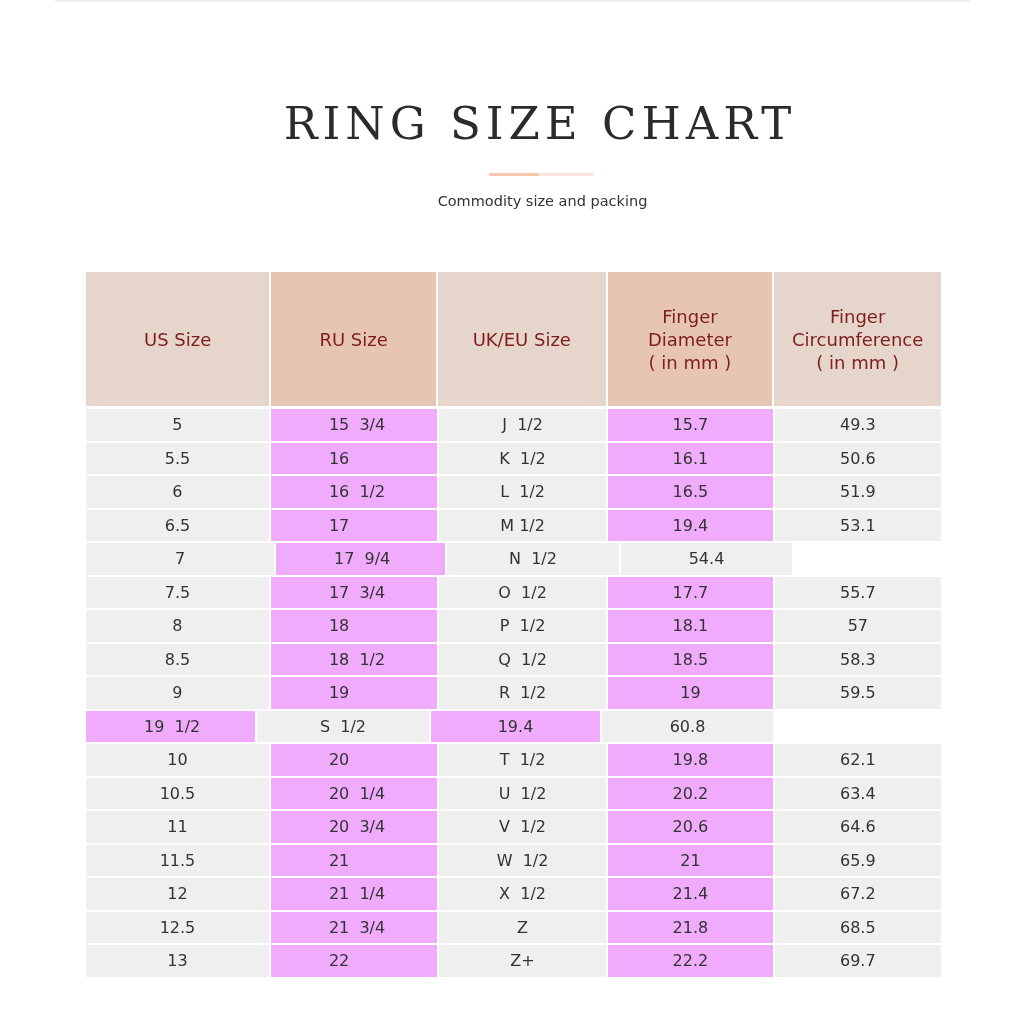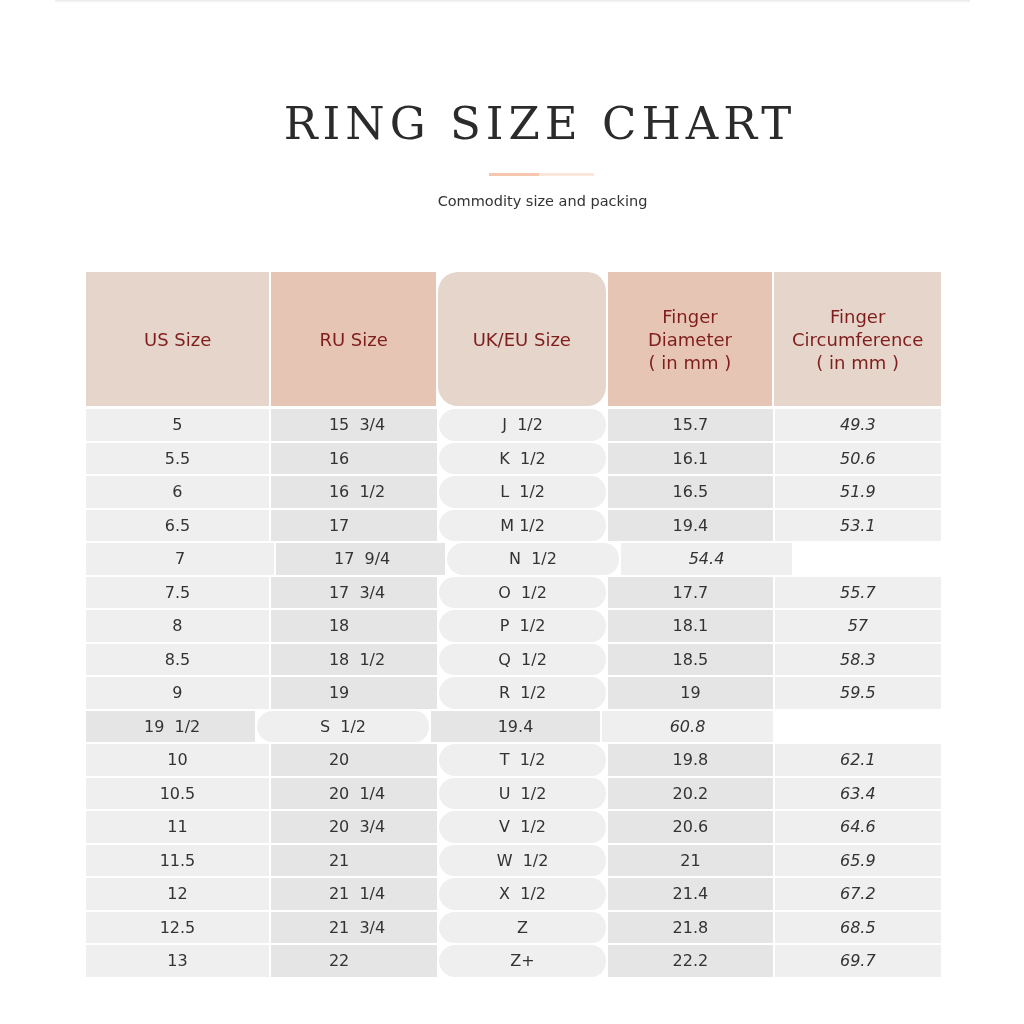--- a/index.html
+++ b/index.html
@@ -83,44 +83,44 @@
       font-size: 18px;
       line-height: 23px;
       box-sizing: border-box;
       border-right: 2px solid #ffffff;
       white-space: pre-line;
       padding-top: 0;
     }
     .th:last-child { border-right: none; }
     .col0 { width: 190px; }
     .col1 { width: 171px; }
-    .col2 { width: 174px; border-radius: 20px; }
+    .col2 { width: 174px; }
     .col3 { width: 171px; }
     .col4 { width: 171px; }
     .th.light { background: #e6d5ca; }
     .th.dark { background: #e7c5b5; }
     .row {
       display: flex;
       height: 31.5px;
       border-top: 2px solid #ffffff;
     }
     .row:first-child { border-top: 3px solid #ffffff; }
     .td {
       display: flex;
       align-items: center;
       justify-content: center;
       box-sizing: border-box;
       font-size: 16px;
       color: #333333;
       border-right: 2px solid #ffffff;
       white-space: pre;
     }
-    .td:last-child { border-right: none; font-style: italic; }
+    .td:last-child { border-right: none; }
     .td.shade { background: #efefef; }
-    .td.plain { background: #e5e5e5; }
+    .td.plain { background: #f0abfc; }
     .td.ru { justify-content: flex-start; padding-left: 58px; }
   </style>
 </head>
 <body>
 
 <div class="top-rule"></div>
 
 <h1 class="title">RING SIZE CHART</h1>
 
 <div class="divider">

